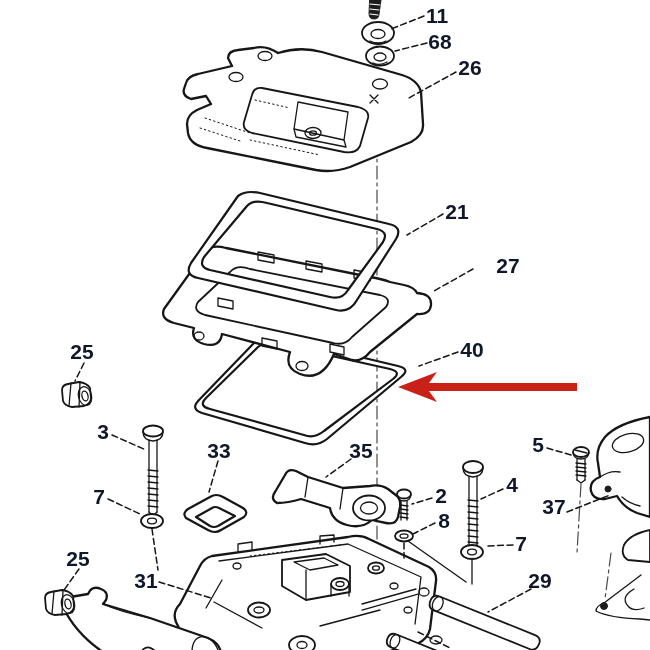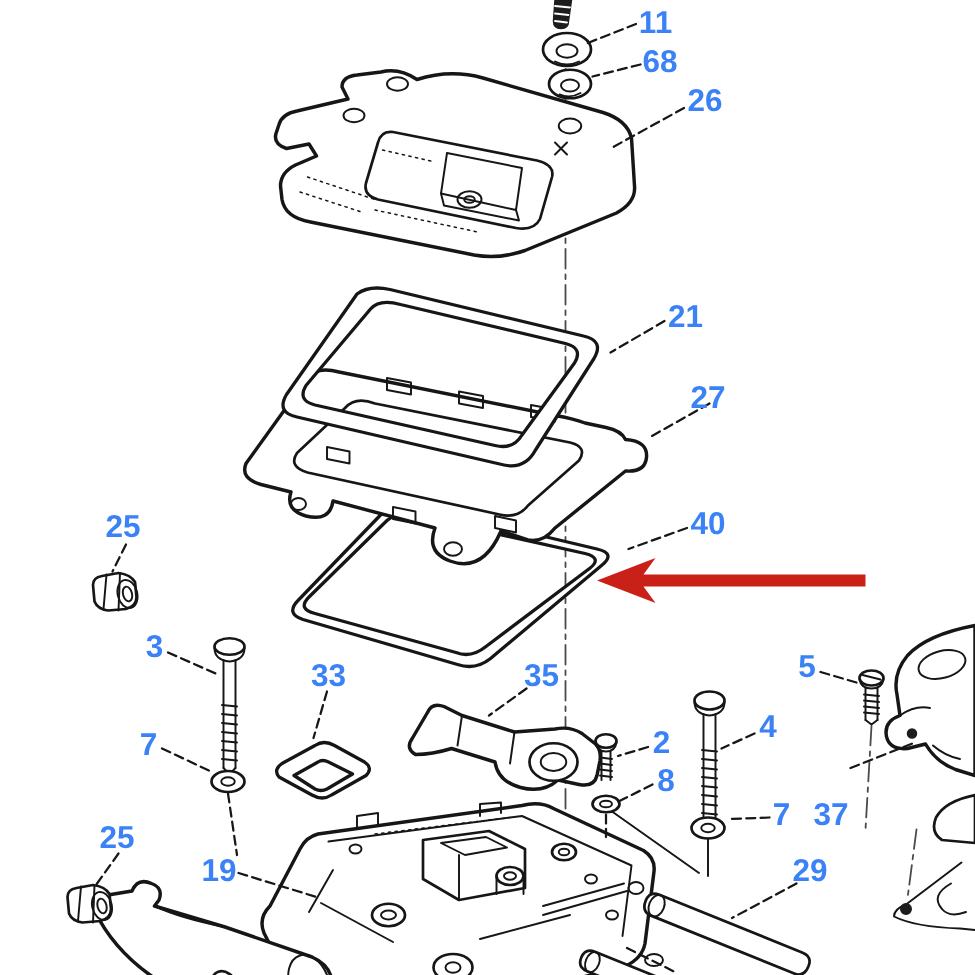--- a/index.html
+++ b/index.html
@@ -15,21 +15,21 @@
   .mid{stroke-width:1.8;fill:#ffffff;}
   .thin{stroke-width:1.3;}
   .ring{stroke-width:2.2;fill:#ffffff;fill-rule:evenodd;}
   .dash{stroke-dasharray:6 3.5;stroke-width:1.5;}
   .cdash{stroke-dasharray:13 4 3 4;stroke-width:1.2;stroke:#4a4a4a;}
   .stip{stroke-dasharray:1.5 3;stroke-width:1;}
   .wht{stroke:#ffffff;stroke-width:1.2;}
   .dark{fill:#1d1d1d;stroke:#1d1d1d;}
   .callout{
     position:absolute;transform:translate(-50%,-50%);
-    font-weight:bold;font-size:21px;color:#3b82f6;white-space:nowrap;
+    font-weight:bold;font-size:21px;color:#0f172a;white-space:nowrap;
   }
 </style>
 </head>
 <body>
 
 <div class="stage">
 <svg width="650" height="650" viewBox="0 0 650 650">
 
   <g>
     <line class="cdash" x1="377" y1="22" x2="377" y2="634"></line>
@@ -272,29 +272,29 @@
     <line class="dash" x1="531" y1="589" x2="488" y2="612"></line>
   </g>
 
   <polygon points="398,387 437,372 429,383 577,383 577,391 429,391 437,402" fill="#c92118" stroke="none"></polygon>
 </svg>
 
   <div class="callout" style="left:437px;top:16px">11</div>
   <div class="callout" style="left:440px;top:42px">68</div>
   <div class="callout" style="left:470px;top:68px">26</div>
   <div class="callout" style="left:457px;top:212px">21</div>
-  <div class="callout" style="left:472px;top:266px">27</div>
+  <div class="callout" style="left:508px;top:266px">27</div>
   <div class="callout" style="left:472px;top:350px">40</div>
   <div class="callout" style="left:82px;top:352px">25</div>
   <div class="callout" style="left:103px;top:432px">3</div>
   <div class="callout" style="left:99px;top:497px">7</div>
   <div class="callout" style="left:219px;top:451px">33</div>
   <div class="callout" style="left:361px;top:451px">35</div>
   <div class="callout" style="left:441px;top:496px">2</div>
   <div class="callout" style="left:444px;top:521px">8</div>
   <div class="callout" style="left:538px;top:445px">5</div>
   <div class="callout" style="left:512px;top:485px">4</div>
-  <div class="callout" style="left:554px;top:544px">37</div>
+  <div class="callout" style="left:554px;top:507px">37</div>
   <div class="callout" style="left:521px;top:544px">7</div>
   <div class="callout" style="left:78px;top:559px">25</div>
-  <div class="callout" style="left:146px;top:581px">19</div>
+  <div class="callout" style="left:146px;top:581px">31</div>
   <div class="callout" style="left:540px;top:581px">29</div>
 </div>
 
 </body></html>

